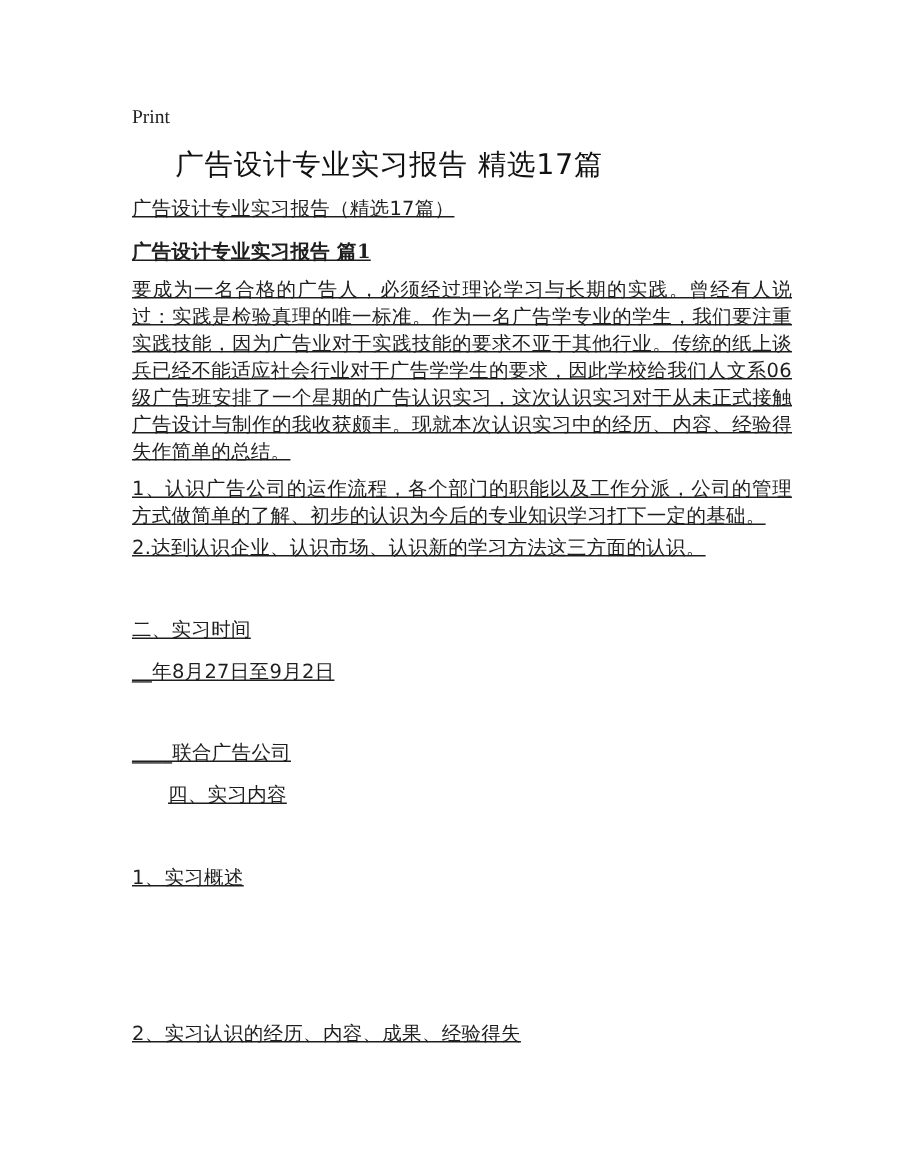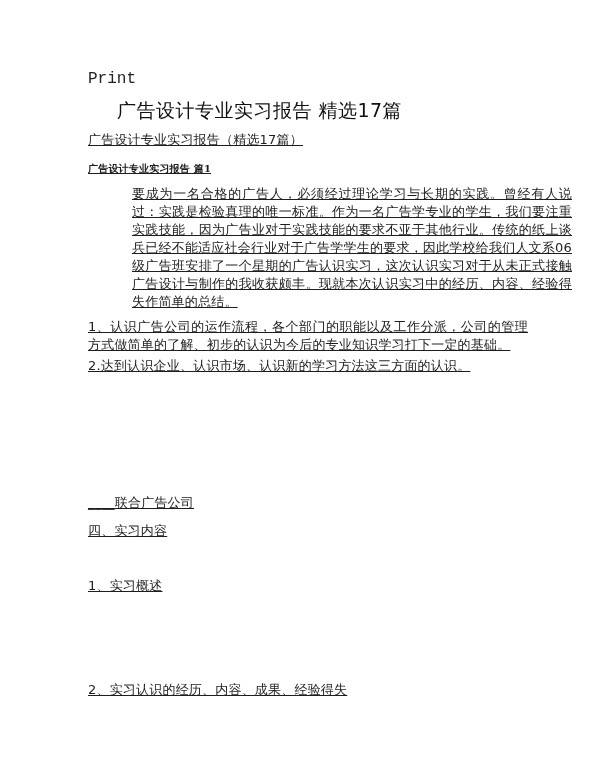--- a/index.html
+++ b/index.html
@@ -16,22 +16,22 @@
     font-family: "DejaVu Sans", "Liberation Sans", sans-serif;
   }
   .page {
     position: absolute;
     left: 0; top: 0;
     width: 600px; height: 776px;
   }
   .print-label {
     position: absolute;
     left: 88px; top: 70px;
-    font-family: Liberation Mono, monospace;
-    font-size: 16px;
+    font-family: Liberation Serif, serif;
+    font-size: 13px;
     color: #222;
   }
   .doc-title {
     position: absolute;
     left: 0; width: 519px; top: 98px;
     text-align: center;
     font-size: 19px;
     line-height: 24px;
     color: #111;
     letter-spacing: 0.5px;
@@ -44,48 +44,50 @@
     line-height: 18px;
     color: #1e1e1e;
     letter-spacing: 0.2px;
     text-decoration: underline;
   }
   .subtitle { top: 131px; }
   .section-title {
     top: 160px;
     font-weight: bold;
     font-family: "DejaVu Serif", "Liberation Serif", serif;
-    font-size: 10px;
+    font-size: 13px;
   }
   .p { text-align: justify; }
 </style>
 </head>
 <body>
 
 <div class="page">
   <div class="print-label">Print</div>
 
   <div class="doc-title">广告设计专业实习报告 精选17篇</div>
 
   <div class="body-text subtitle">广告设计专业实习报告（精选17篇）</div>
 
   <div class="body-text section-title">广告设计专业实习报告 篇1</div>
 
-  <div class="body-text p" style="top:185px;margin-left:44px;">要成为一名合格的广告人，必须经过理论学习与长期的实践。曾经有人说过：实践是检验真理的唯一标准。作为一名广告学专业的学生，我们要注重实践技能，因为广告业对于实践技能的要求不亚于其他行业。传统的纸上谈兵已经不能适应社会行业对于广告学学生的要求，因此学校给我们人文系06级广告班安排了一个星期的广告认识实习，这次认识实习对于从未正式接触广告设计与制作的我收获颇丰。现就本次认识实习中的经历、内容、经验得失作简单的总结。</div>
+  <div class="body-text p" style="top:185px;">要成为一名合格的广告人，必须经过理论学习与长期的实践。曾经有人说过：实践是检验真理的唯一标准。作为一名广告学专业的学生，我们要注重实践技能，因为广告业对于实践技能的要求不亚于其他行业。传统的纸上谈兵已经不能适应社会行业对于广告学学生的要求，因此学校给我们人文系06级广告班安排了一个星期的广告认识实习，这次认识实习对于从未正式接触广告设计与制作的我收获颇丰。现就本次认识实习中的经历、内容、经验得失作简单的总结。</div>
 
 
   <div class="body-text p" style="top:318px;">1、认识广告公司的运作流程，各个部门的职能以及工作分派，公司的管理方式做简单的了解、初步的认识为今后的专业知识学习打下一定的基础。</div>
 
   <div class="body-text" style="top:357px;">2.达到认识企业、认识市场、认识新的学习方法这三方面的认识。</div>
 
 
+  <div class="body-text" style="top:412px;">二、实习时间</div>
 
+  <div class="body-text" style="top:440px;">__年8月27日至9月2日</div>
 
 
   <div class="body-text" style="top:494px;">____联合广告公司</div>
 
-  <div class="body-text" style="top:522px;">四、实习内容</div>
+  <div class="body-text" style="top:522px;margin-left:24px;">四、实习内容</div>
 
   <div class="body-text" style="top:549px;margin-top:28px;">1、实习概述</div>
 
 
   <div class="body-text" style="top:681px;">2、实习认识的经历、内容、成果、经验得失</div>
 </div>
 
 </body></html>

